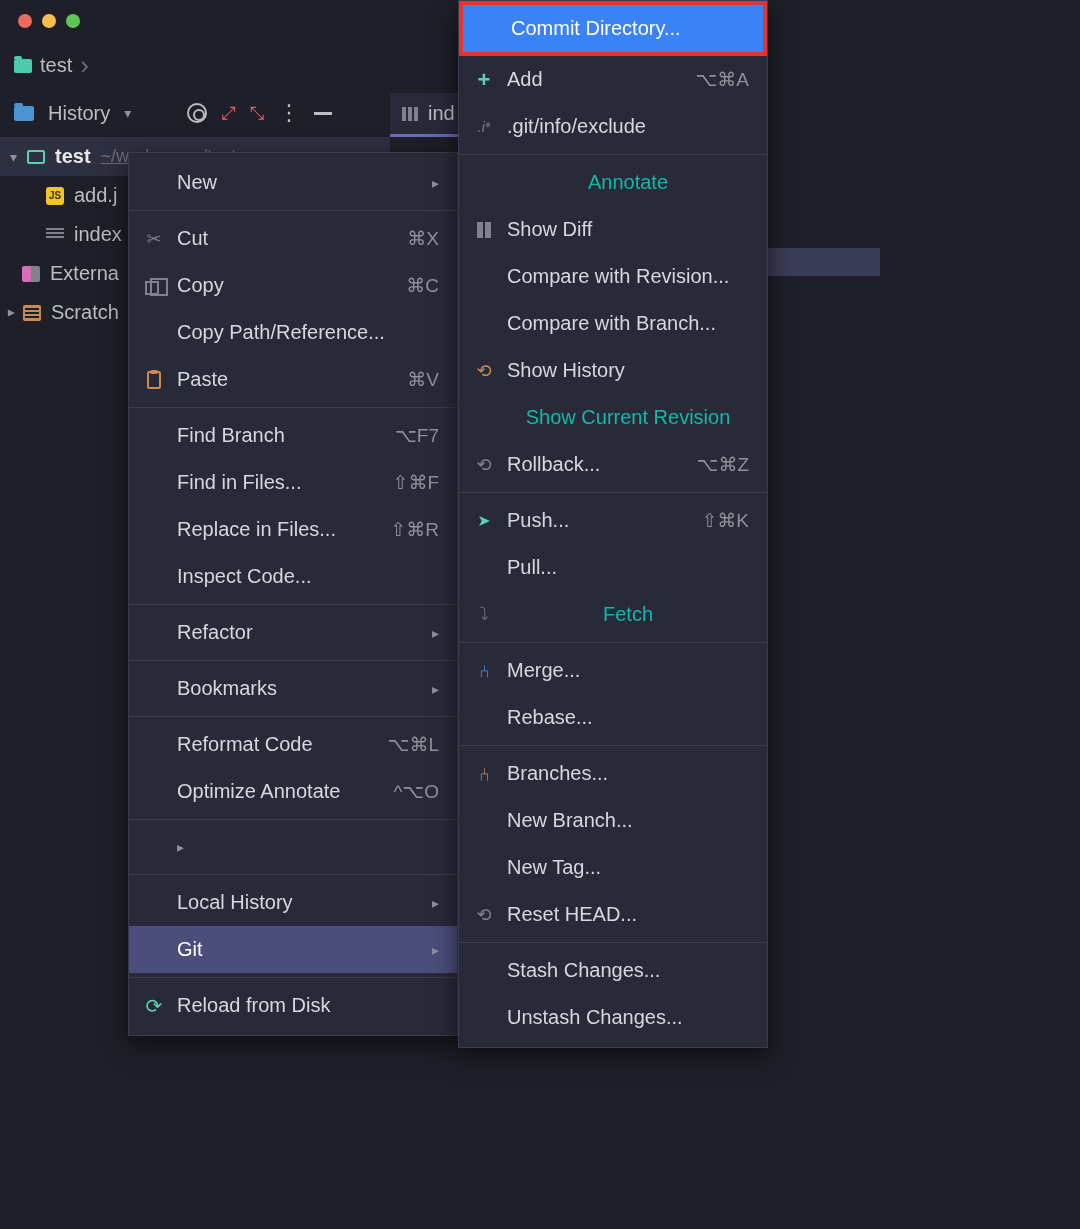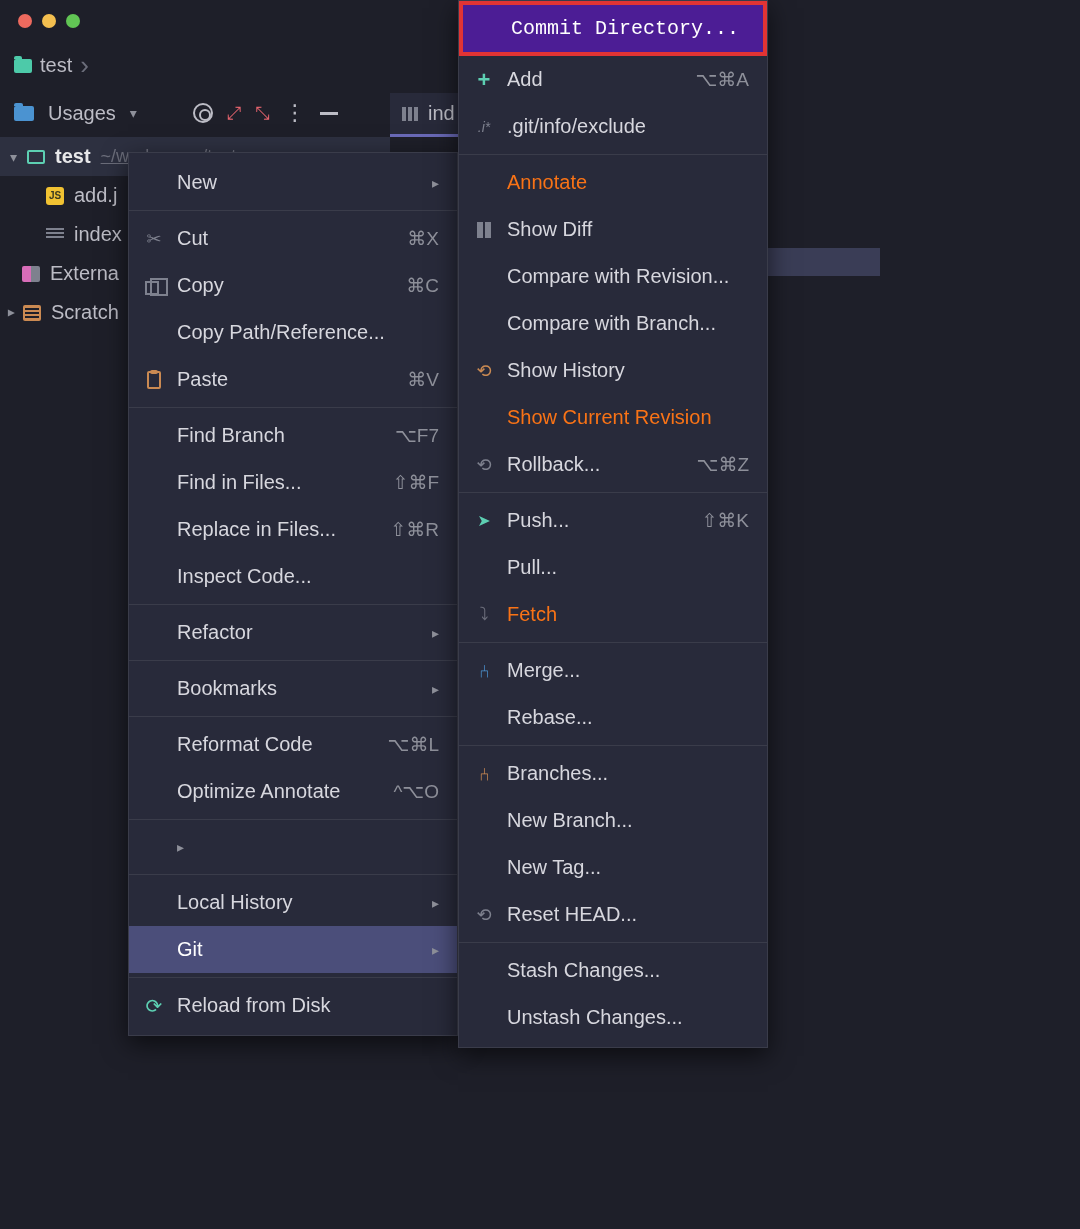--- a/index.html
+++ b/index.html
@@ -260,26 +260,26 @@
   display: flex;
   align-items: center;
   padding: 12px 18px 12px 14px;
   gap: 12px;
 }
 .menu-item.selected {
   background: #4b4e7a;
   color: #fff;
 }
 .menu-item.disabled {
-  color: #f97316;
+  color: #14b8a6;
+  text-align: center;
 }
 .menu-item.highlighted {
-  background: #4c1d95;
+  background: #3b82f6;
   color: #fff;
-  font-family: Liberation Mono, monospace;
 }
 .highlight-box {
   border: 4px solid #e23434;
   padding: 0;
   margin: 0;
 }
 .mi-icon {
   width: 22px;
   height: 22px;
   display: flex;
@@ -332,21 +332,21 @@
 </div>
 
 <div class="breadcrumb">
   <div class="bc-folder"></div>
   <span>test</span>
   <span class="bc-chev">›</span>
 </div>
 
 <div class="toolbar">
   <div class="folder-icon-blue"></div>
-  <span>Usages</span>
+  <span>History</span>
   <span class="tb-chev">▾</span>
   <span style="width:28px"></span>
   <span class="tb-target"></span>
   <span class="tb-expand">⤢</span>
   <span class="tb-collapse">⤡</span>
   <span class="tb-dots">⋮</span>
   <span class="tb-minus"></span>
 </div>
 
 <div class="editor-tab">

